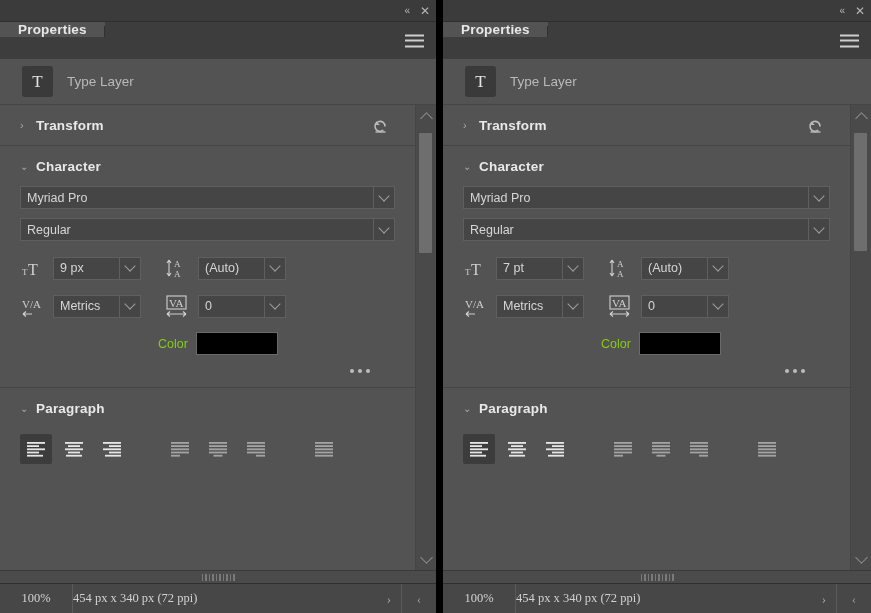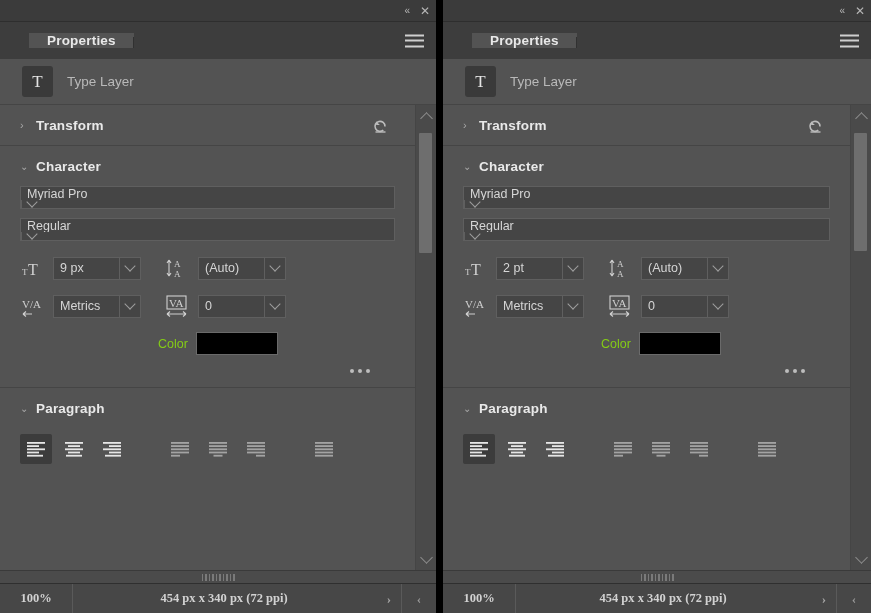--- a/index.html
+++ b/index.html
@@ -23,21 +23,21 @@
     height:21px;flex:0 0 21px;background:#3b3b3b;position:relative;
     border-bottom:1px solid #2e2e2e;
   }
   .winbar-btns{position:absolute;right:6px;top:0;height:21px;display:flex;align-items:center;gap:11px;}
   .wb-ico{color:#b6b6b6;font-size:11px;line-height:1;cursor:default;user-select:none;}
   .wb-ico.collapse{font-size:10px;letter-spacing:-1px;}
   .wb-ico.close{font-size:12px;font-weight:300;}
 
   
   .tabstrip{
-    height:37px;flex:0 0 37px;background:#3d3d3d;position:relative;display:flex;align-items:center;padding-left:29px;
+    height:37px;flex:0 0 37px;background:#3d3d3d;position:relative;display:flex;align-items:flex-start;
   }
   .tab{
     display:flex;align-items:center;padding:0 18px;background:#535353;
     color:#e8e8e8;font-size:13.5px;font-weight:bold;letter-spacing:.2px;
     position:relative;
   }
   .tab::after{content:"";position:absolute;right:0;top:4px;bottom:0;width:1px;background:#313131;}
   .tabrest{flex:1;}
   .hamburger{
     position:absolute;right:12px;top:50%;transform:translateY(-50%);
@@ -78,21 +78,21 @@
     display:flex;align-items:stretch;background:#454545;border:1px solid #5f5f5f;height:23px;box-sizing:border-box;
   }
   .fieldwrap .val{
     flex:1;display:flex;align-items:center;padding:0 6px;color:#d6d6d6;font-size:12.5px;
     white-space:nowrap;overflow:hidden;
   }
   .fieldwrap .caret{
     width:20px;border-left:1px solid #5f5f5f;display:flex;align-items:center;justify-content:center;
   }
   .chev{display:block;width:7px;height:7px;border-right:1.4px solid #9e9e9e;border-bottom:1.4px solid #9e9e9e;transform:translateY(-2px) rotate(45deg);}
-  .fieldwrap.full{width:100%;flex-direction:column;}
+  .fieldwrap.full{width:100%;}
   .fld-font{margin-bottom:9px;}
   .fld-style{margin-bottom:14px;}
 
   .grid2{display:flex;gap:0;align-items:center;}
   .cell{display:flex;align-items:center;gap:7px;}
   .cell .fieldwrap{width:88px;}
   .gicon{width:26px;height:26px;display:flex;align-items:center;justify-content:center;flex:0 0 26px;}
   .rowgap{height:12px;}
   .colorrow{display:flex;align-items:center;justify-content:flex-start;margin-top:13px;padding-left:138px;}
   .colorlabel{color:#84cc16;font-size:12.5px;margin-right:8px;}
@@ -127,24 +127,23 @@
   .gripper{
     height:12px;flex:0 0 12px;background:#4b4b4b;display:flex;align-items:center;justify-content:center;
     border-top:1px solid #3a3a3a;
   }
   .grip{display:flex;gap:2px;}
   .grip i{display:block;width:1.5px;height:7px;background:#7a7a7a;}
   .statusbar{
     height:29px;flex:0 0 29px;background:#474747;display:flex;align-items:center;
     border-top:1px solid #2f2f2f;color:#d2d2d2;font-size:12.5px;
     font-family:"Liberation Serif","DejaVu Serif",serif;
-    font-weight:bold;
   }
   .st-zoom{width:72px;text-align:center;border-right:1px solid #5a5a5a;line-height:29px;}
-  .st-dims{flex:1;text-align:center;position:relative;padding-right:26px;}
+  .st-dims{flex:1;text-align:left;position:relative;padding-right:26px;}
   .st-arrow{position:absolute;right:10px;top:50%;transform:translateY(-50%);color:#a9a9a9;font-size:13px;}
   .st-left{width:34px;text-align:center;color:#9a9a9a;font-size:13px;border-left:1px solid #5a5a5a;line-height:29px;}
 
   .divider{position:absolute;left:436px;top:0;width:7px;height:613px;background:#000;}
 </style>
 </head>
 <body>
 
 <div class="stage">
 
@@ -493,21 +492,21 @@
 
             <div class="grid2">
               <div class="cell">
                 <span class="gicon">
                   <svg width="22" height="20" viewBox="0 0 22 20">
                     <text x="0" y="17" font-family="Liberation Serif, serif" font-size="9" fill="#d0d0d0">T</text>
                     <text x="6" y="17" font-family="Liberation Serif, serif" font-size="16" fill="#d0d0d0">T</text>
                   </svg>
                 </span>
                 <div class="fieldwrap">
-                  <span class="val">2 pt</span>
+                  <span class="val">7 pt</span>
                   <span class="caret">
                       <i class="chev"></i>
                     </span>
                 </div>
               </div>
               <div style="width:24px"></div>
               <div class="cell">
                 <span class="gicon">
                   <svg width="24" height="22" viewBox="0 0 24 22">
                     <text x="8" y="10" font-family="Liberation Serif, serif" font-size="9" fill="#d0d0d0">A</text>

